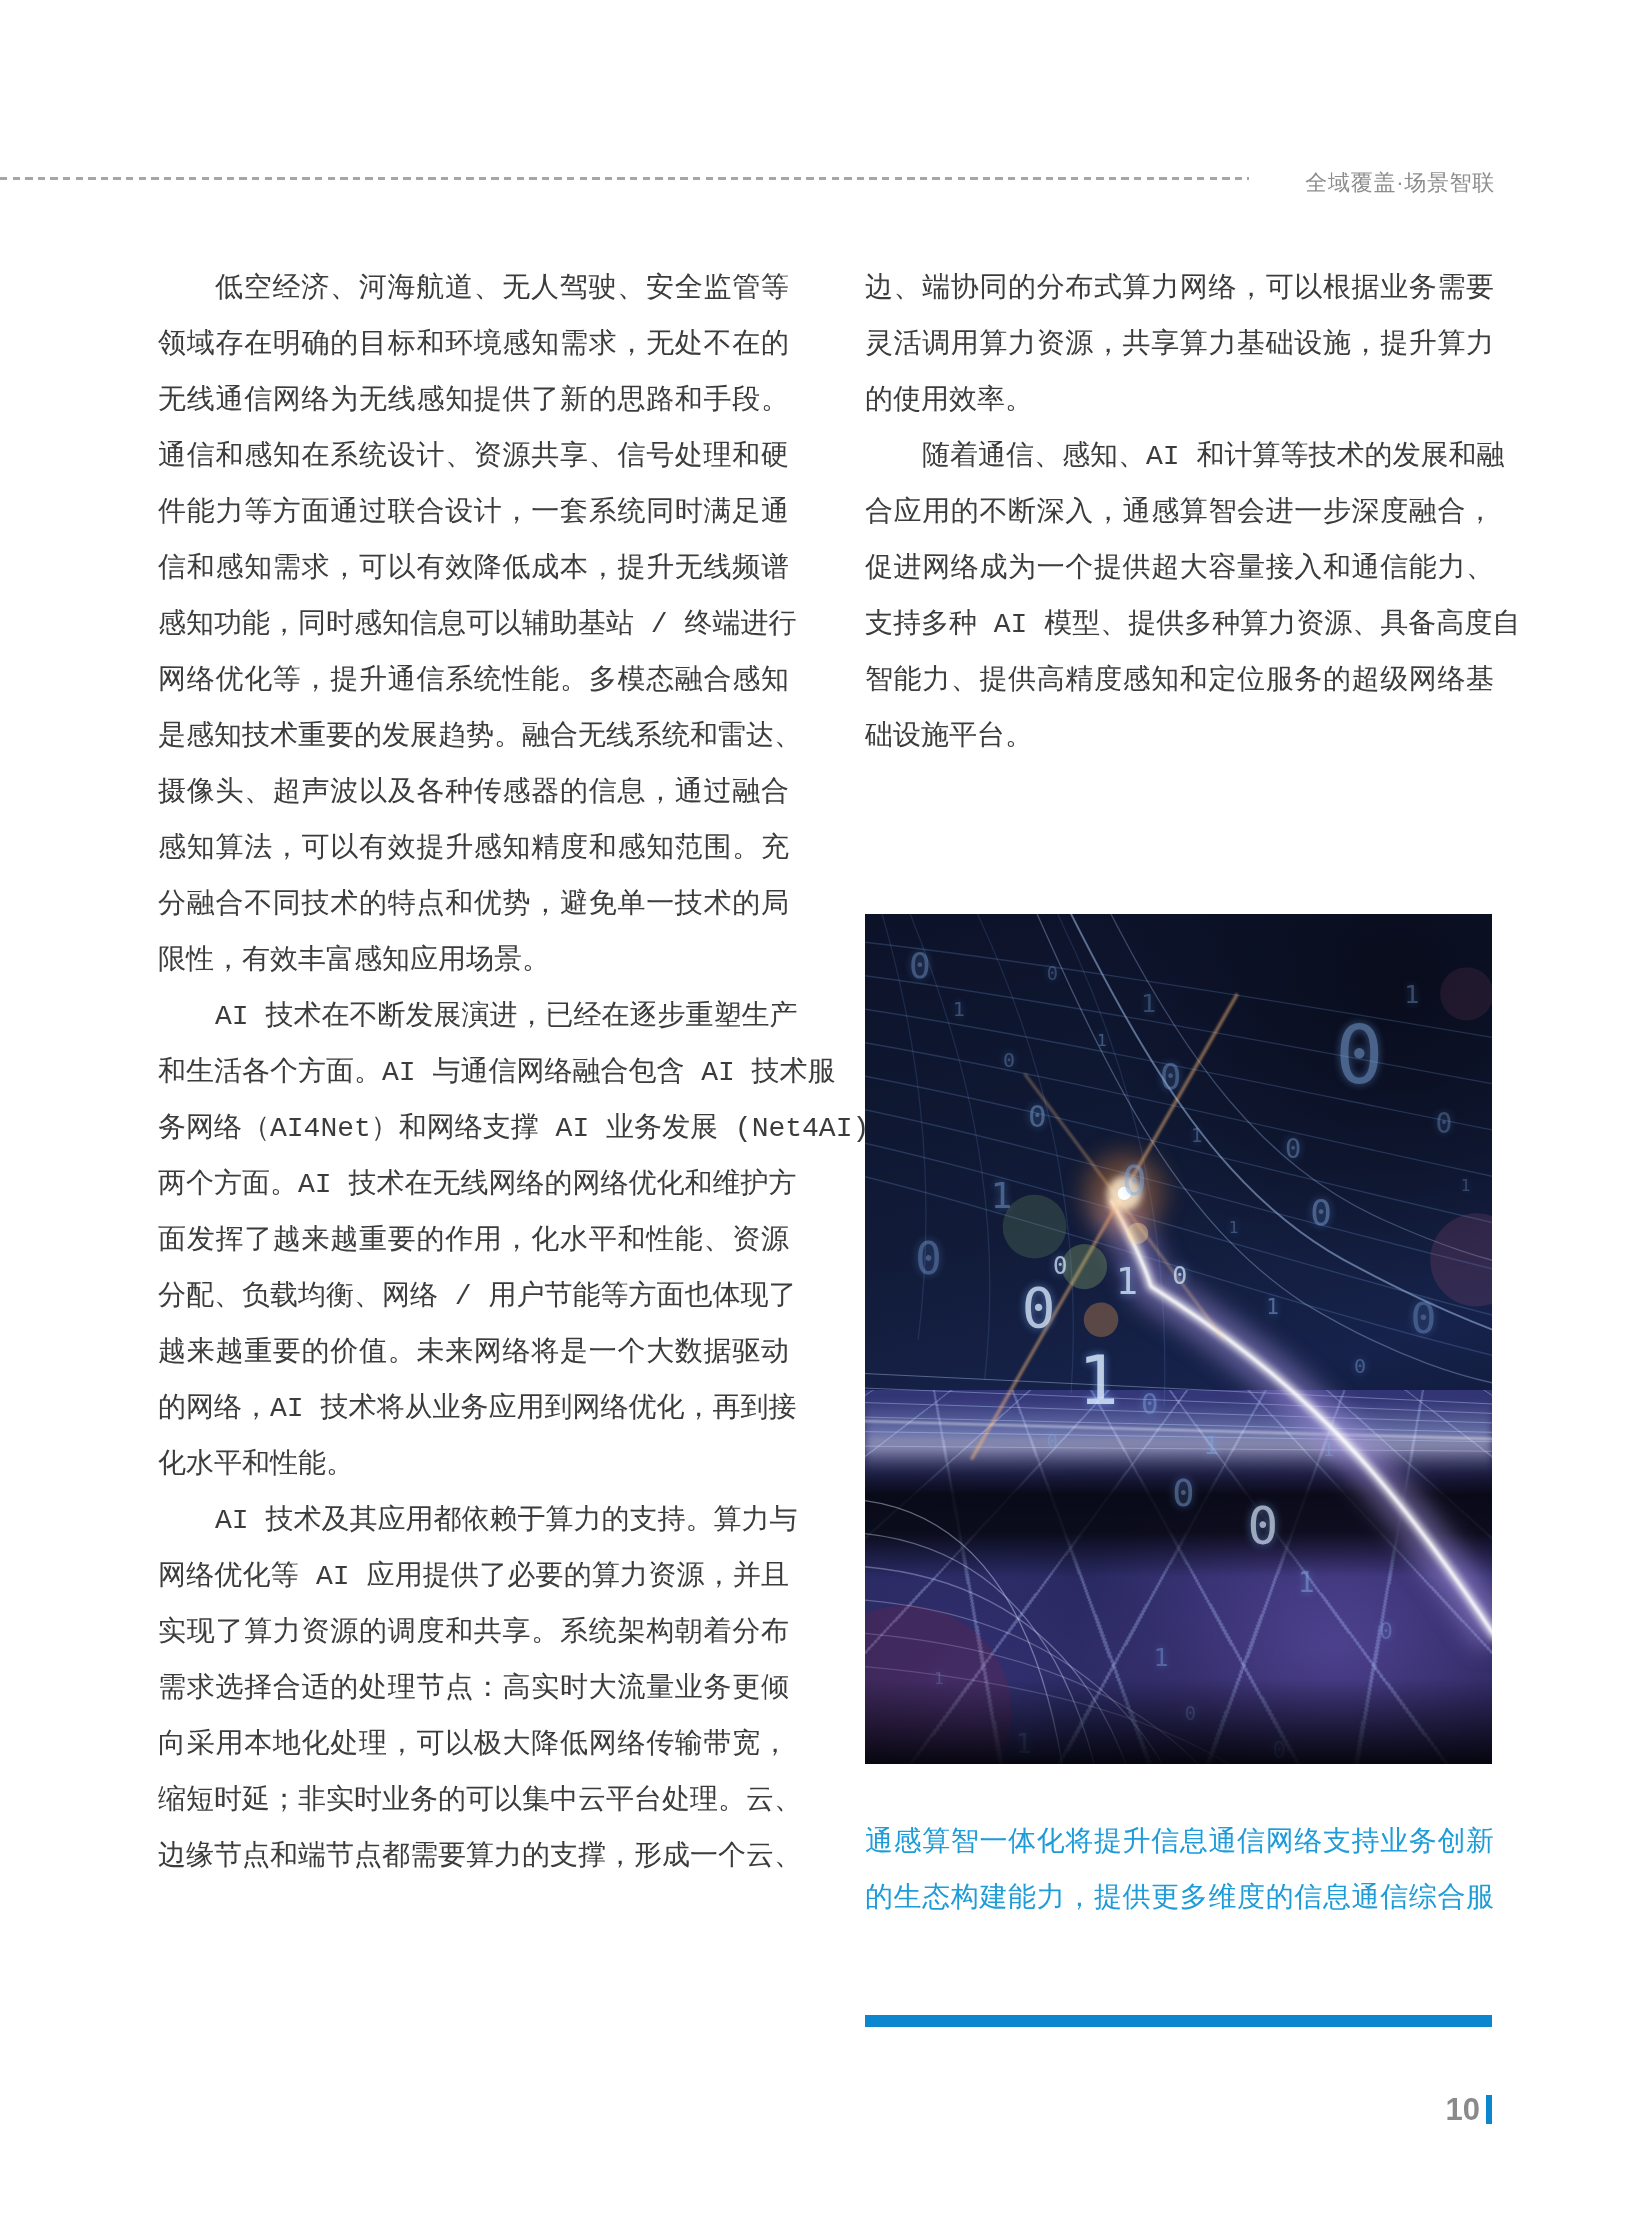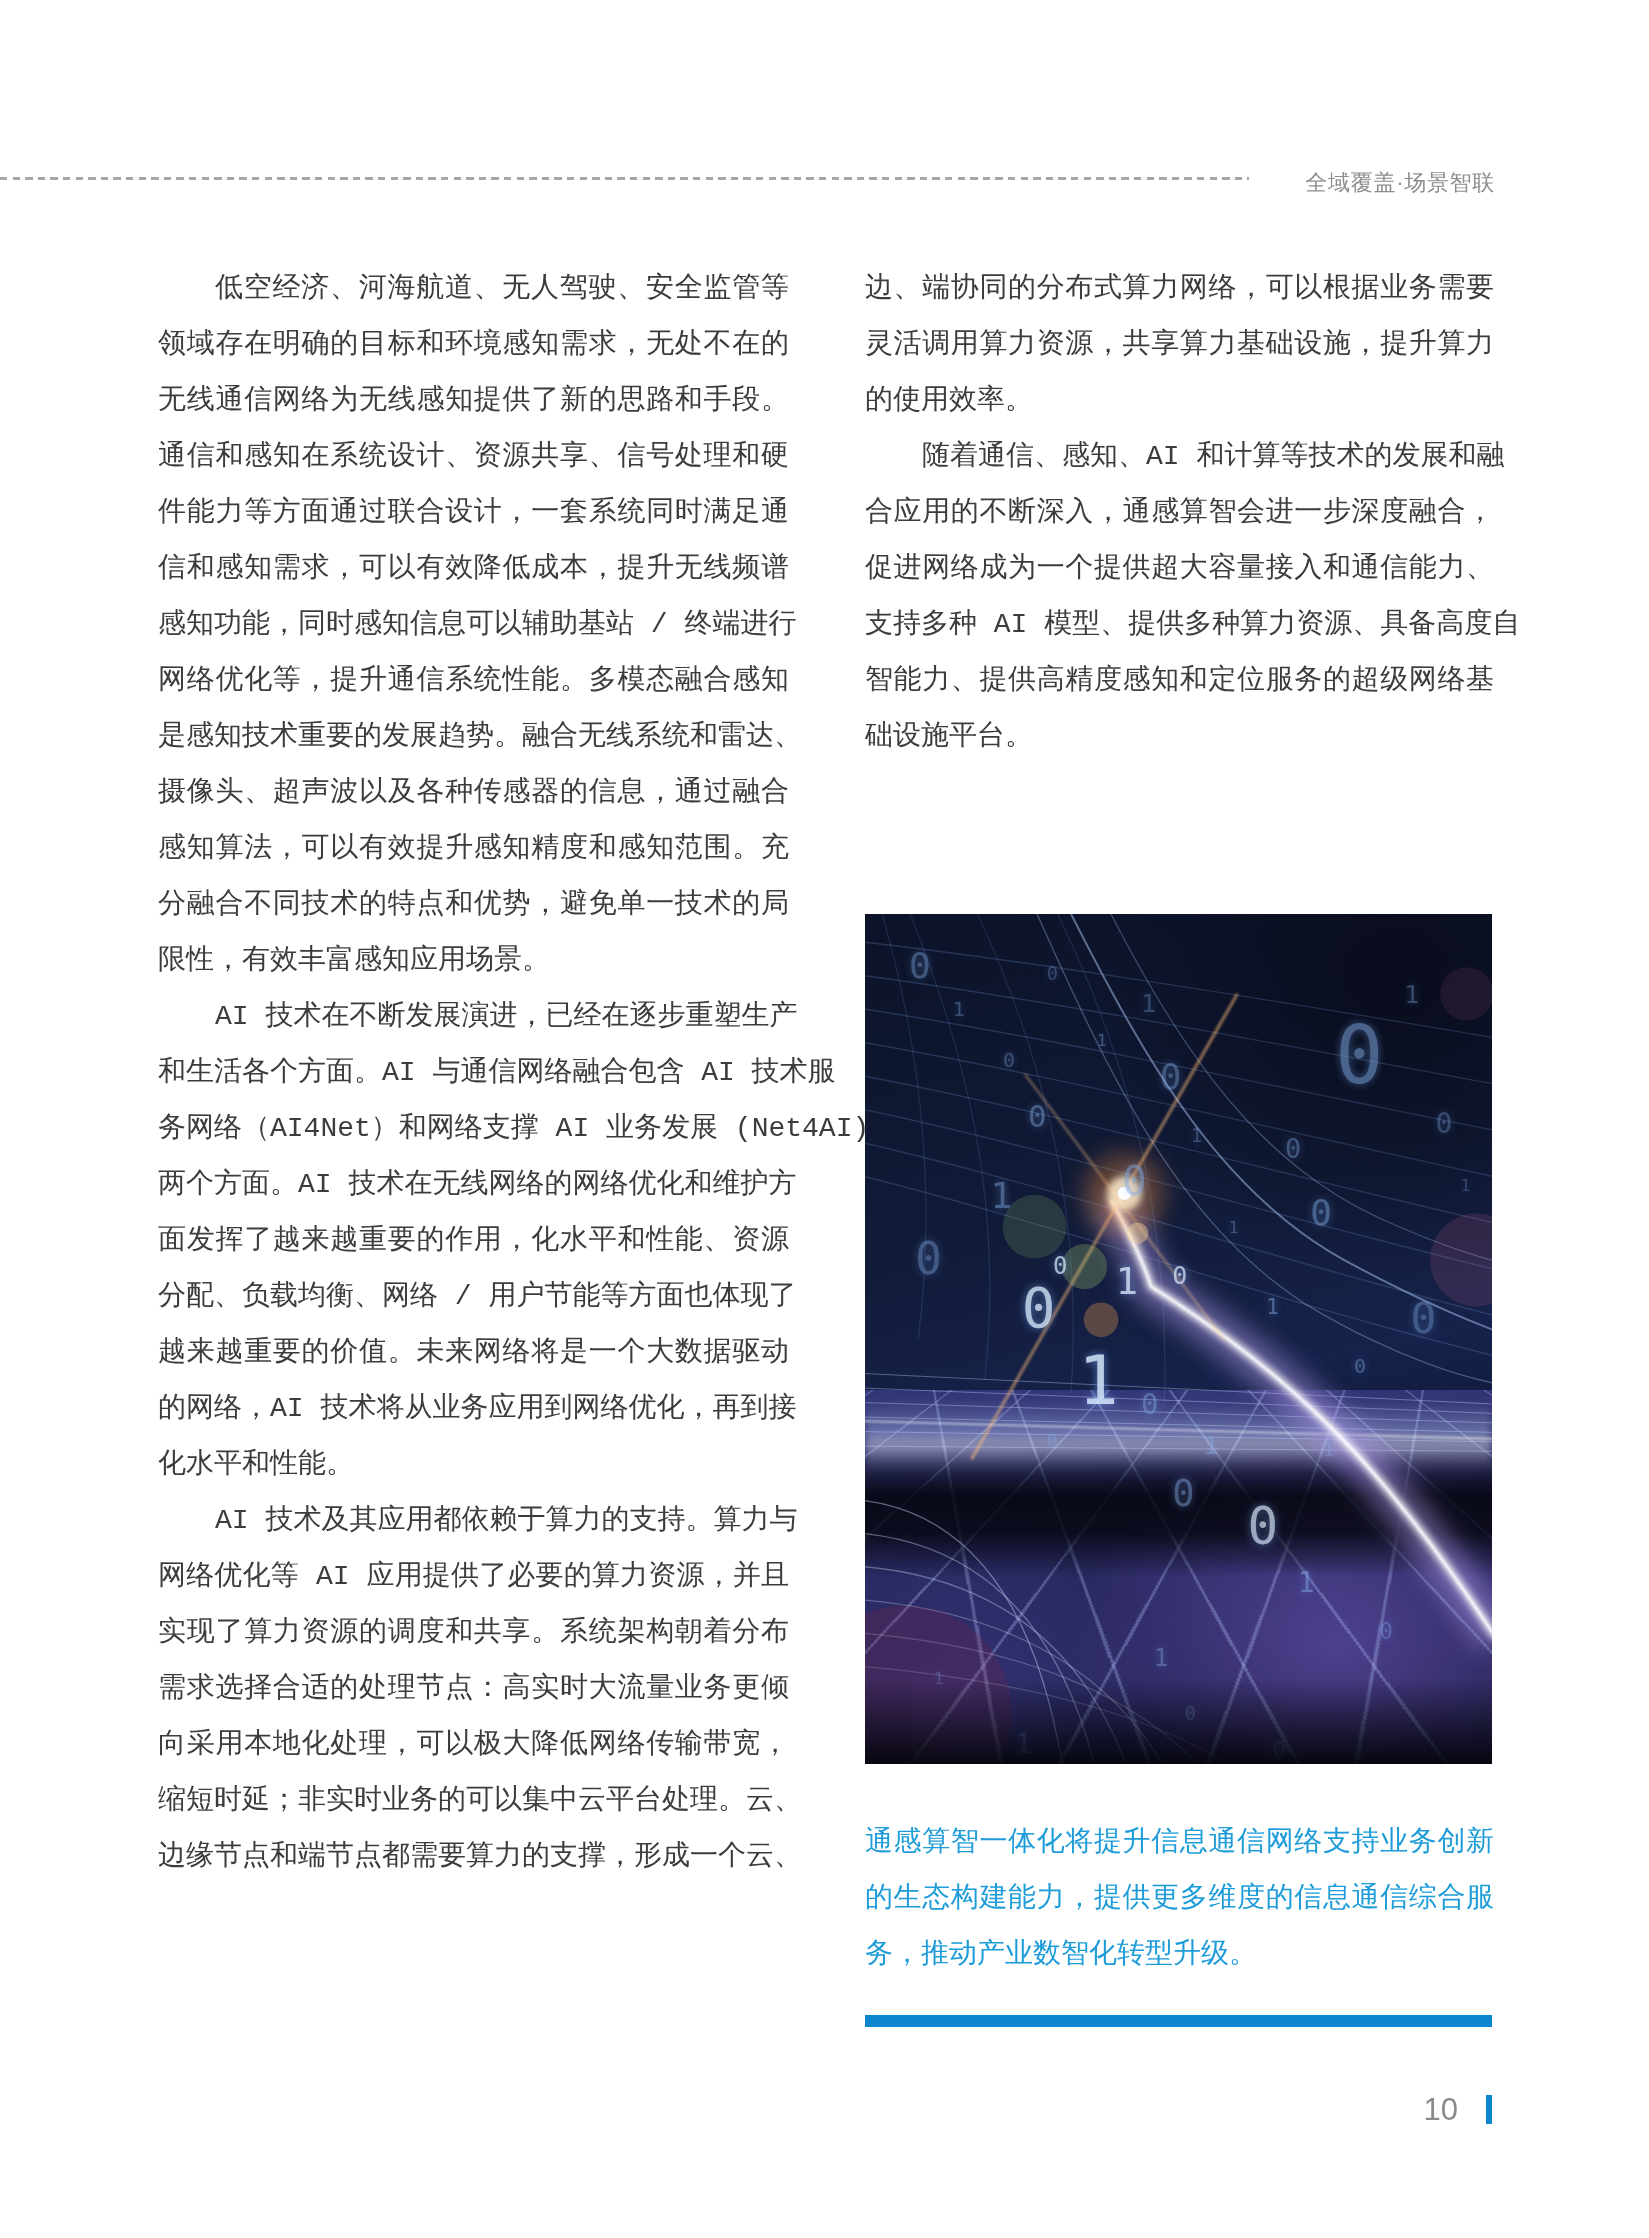--- a/index.html
+++ b/index.html
@@ -42,22 +42,22 @@
     background:linear-gradient(to top,rgba(2,3,8,.9),transparent);}
   .photo svg{position:absolute;left:0;top:0;}
   .digits{position:absolute;left:0;top:0;width:100%;height:100%;}
   .bdigit{position:absolute;font-family:"DejaVu Sans Mono",monospace;font-weight:400;
     text-shadow:0 0 8px rgba(130,180,255,.75);line-height:1;}
   
   .caption{position:absolute;left:865px;top:1813px;width:629px;font-size:28px;line-height:56px;
     color:var(--caption-blue);}
   .divider-bar{position:absolute;left:865px;top:2015px;width:627px;height:12px;background:var(--accent-blue);}
   
-  .page-number{position:absolute;right:191px;top:2094px;font-size:31px;color:var(--page-number-gray);
-    font-weight:400;line-height:31px;}
+  .page-number{position:absolute;right:169px;top:2094px;font-size:31px;color:var(--page-number-gray);
+    font-weight:700;line-height:31px;}
   .page-accent{position:absolute;right:157px;top:2095px;width:6px;height:29px;background:var(--accent-blue);}
 </style>
 </head>
 <body>
 
 <div class="page">
 
   <div class="dashed-rule"></div>
   <div class="section-header">全域覆盖·场景智联</div>
 
@@ -223,21 +223,20 @@
         <span class="bdigit" style="left: 11%; top: 89%; font-size: 16px; opacity: 0.3; color: rgb(127, 169, 226);">1</span>
         <span class="bdigit" style="left: 78%; top: 52%; font-size: 20px; opacity: 0.45; color: rgb(127, 169, 226);">0</span>
         <span class="bdigit" style="left: 58%; top: 36%; font-size: 16px; opacity: 0.4; color: rgb(127, 169, 226);">1</span>
       </div>
     <div class="bottom-vignette"></div>
   </div>
 
   <div class="caption">
       <div class="tline">通感算智一体化将提升信息通信网络支持业务创新</div>
       <div class="tline">的生态构建能力，提供更多维度的信息通信综合服</div>
-      <div class="tline end">务，推动产业数智化转型升级。</div>
     </div>
 
   <div class="divider-bar"></div>
 
   <div class="page-number">10</div>
   <div class="page-accent"></div>
 
 </div>
 
 

